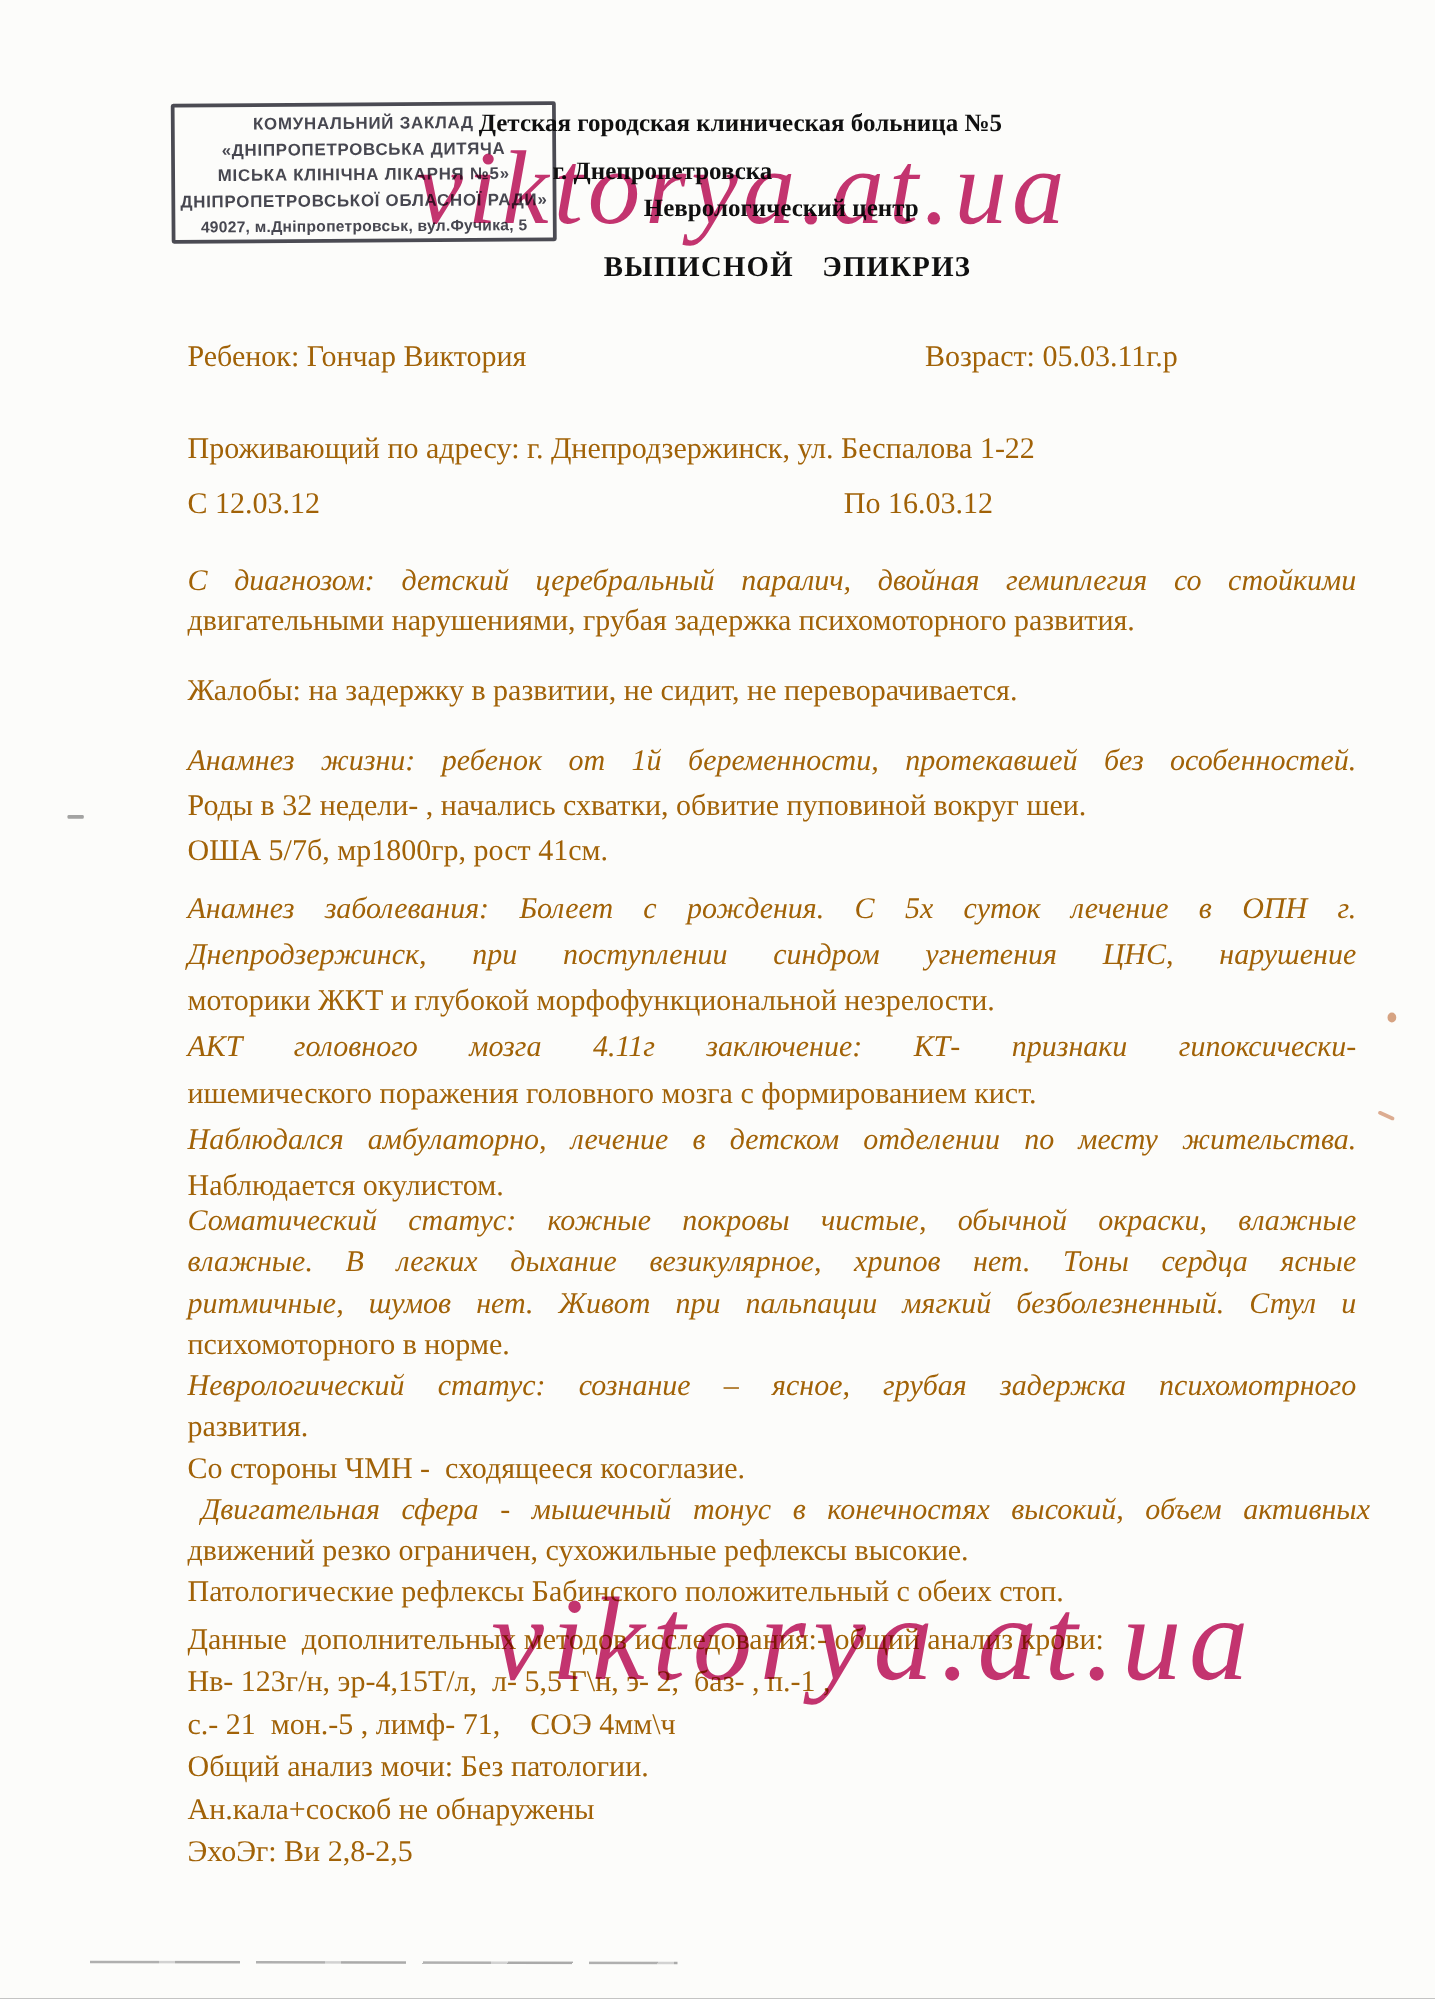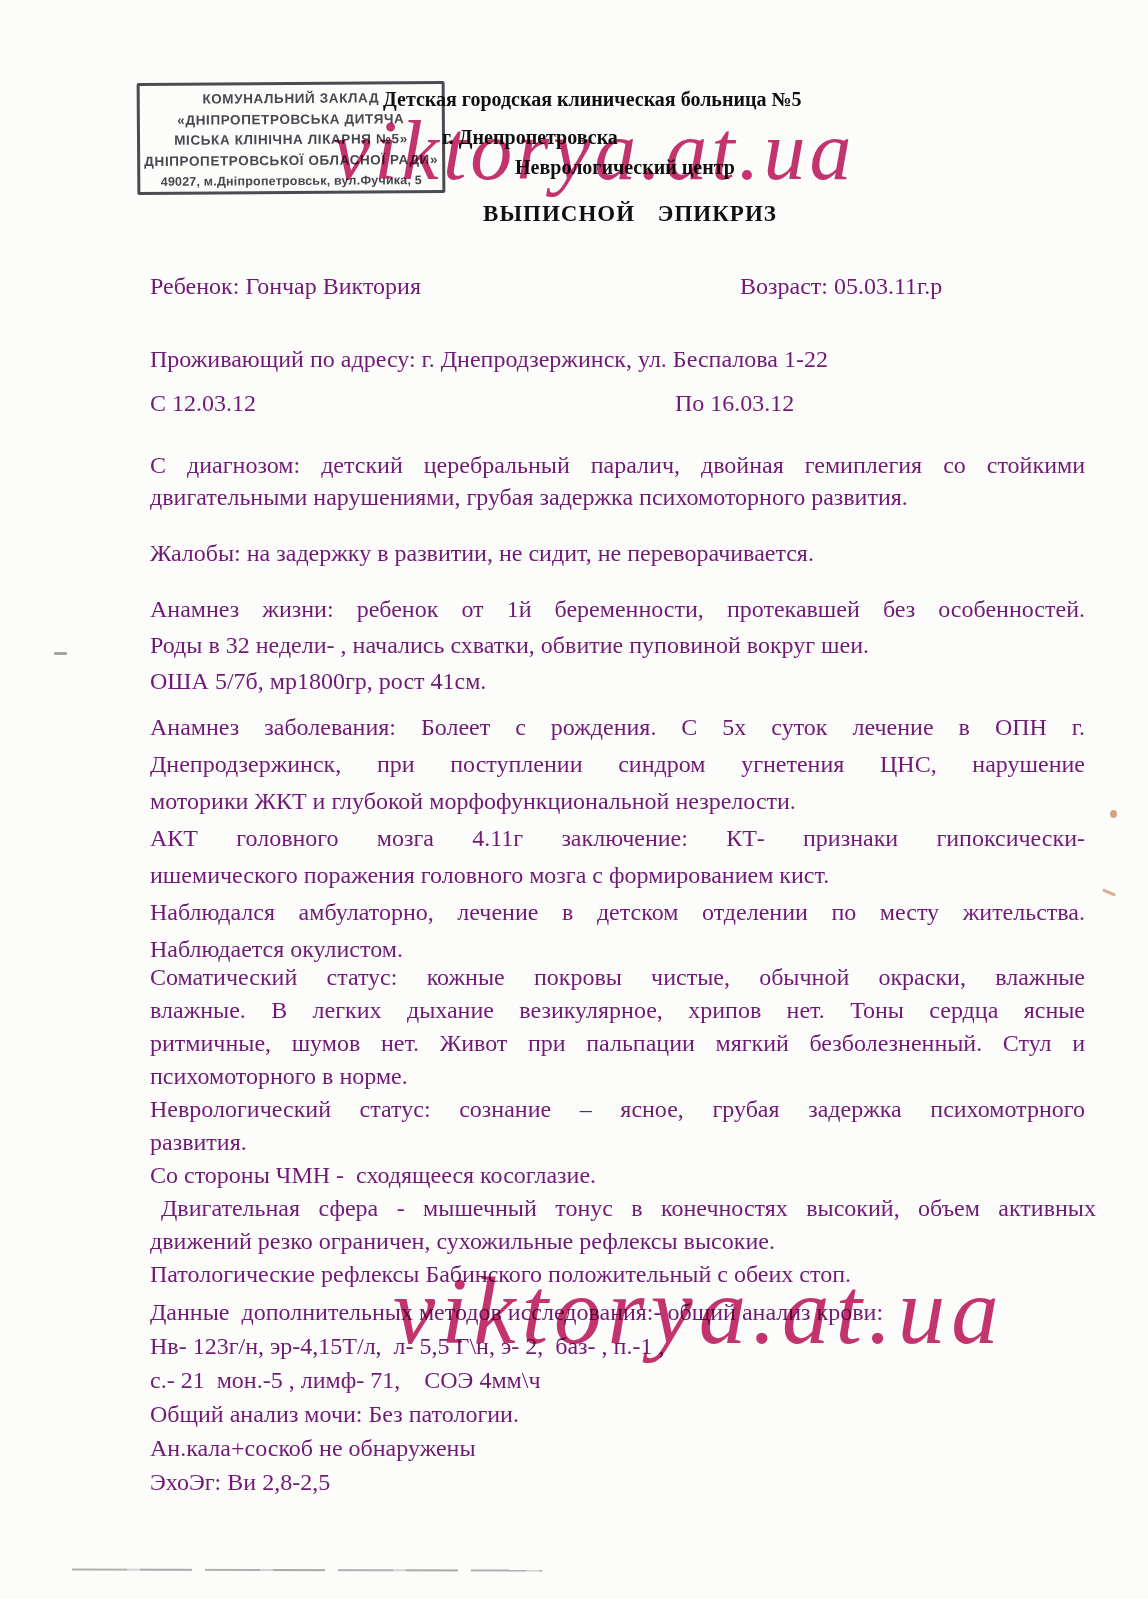--- a/index.html
+++ b/index.html
@@ -11,27 +11,28 @@
     overflow:hidden;
     font-family:"Liberation Serif", serif;
     color:#161616;
   }
   
   .ln{
     position:absolute;
     left:150px;width:935px;
     font-size:24px;line-height:30px;
     white-space:pre;
-    color:#701a75;
+    color:#a16207;
   }
   .ln.j{
     white-space:normal;
     text-align:justify;
     -moz-text-align-last:justify;
     text-align-last:justify;
+    font-style:italic;
   }
   
   .hdr{
     position:absolute;
     font-weight:bold;
     font-size:20px;
     white-space:pre;
     color:#101010;
   }
   .doc-title{

